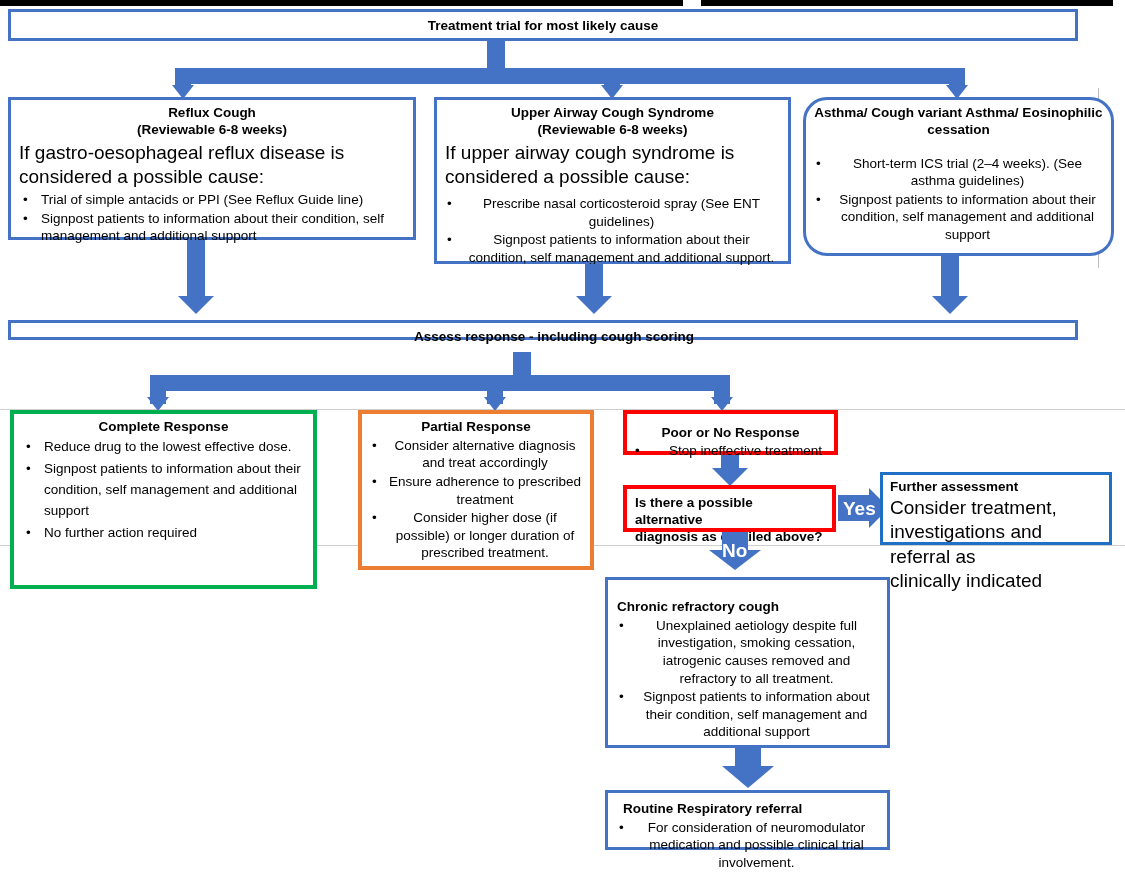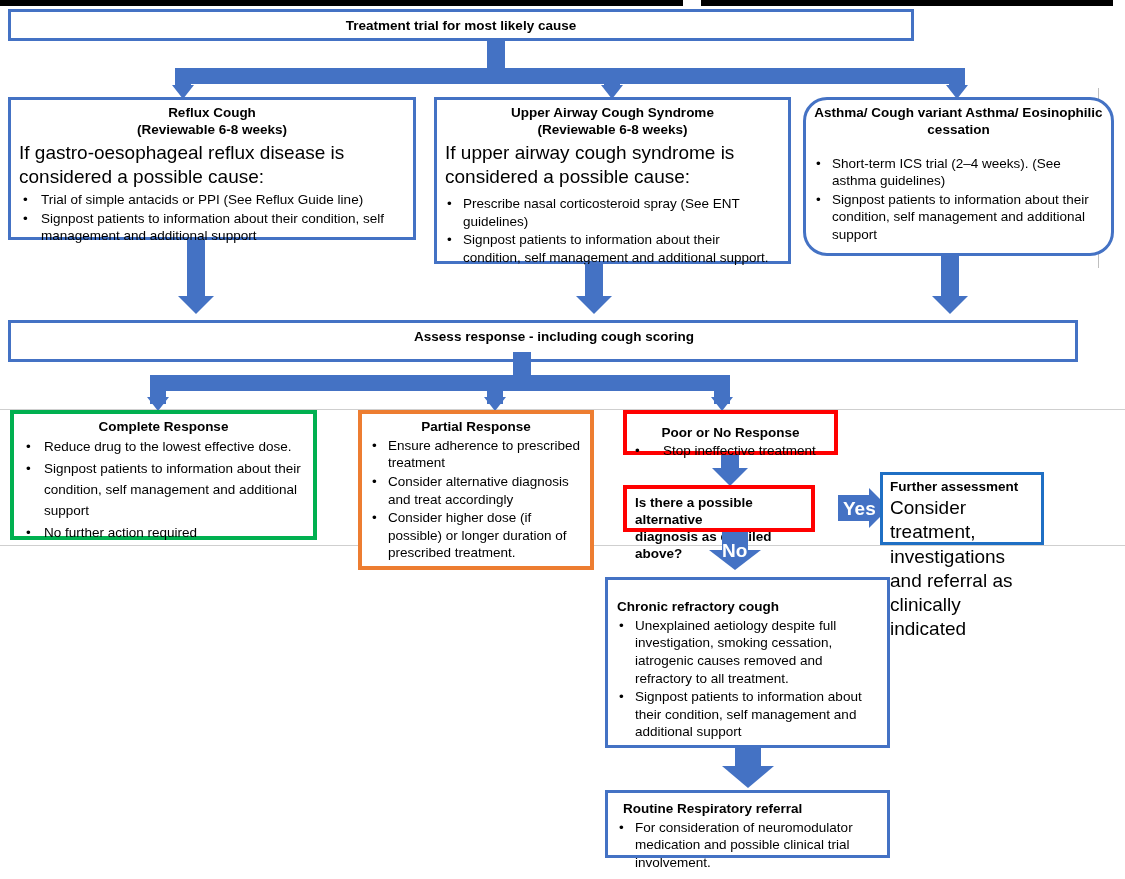--- a/index.html
+++ b/index.html
@@ -78,21 +78,21 @@
     padding-left: 22px;
     margin: 0 0 1px 0;
     text-align: left;
   }
   ul.bullets li:before {
     content: "\2022";
     position: absolute;
     left: 4px;
     top: 0;
   }
-  ul.bullets.tight li { padding-left: 18px; }
+  ul.bullets.tight li { padding-left: 18px; text-align: center; }
   ul.bullets.tight li:before { left: 2px; }
   ul.bullets.wide li { line-height: 1.55; }
   li.spaced { margin-top: 14px; }
 
   .centerbar-text {
     font-weight: bold;
     font-size: 13.5px;
     text-align: center;
     color: #000;
     line-height: 1;
@@ -145,21 +145,21 @@
 <div id="canvas">
 
   <div class="topbar" style="left:0px; top:0px; width:1113px; height:6px;"></div>
   <div class="topbar" style="left:683px; top:0px; width:18px; height:6px; background:#ffffff;"></div>
   <div class="topbar" style="left:688px; top:4px; width:10px; height:5px; background:#ffffff;"></div>
 
   <div class="guide-v" style="left:1098px; top:88px; height:180px;"></div>
   <div class="guide-h" style="left:0px; top:409px; width:1125px;"></div>
   <div class="guide-h" style="left:0px; top:545px; width:1125px;"></div>
 
-  <div class="box b-blue" style="left:8px; top:9px; width:906px; height:32px;">
+  <div class="box b-blue" style="left:8px; top:9px; width:1070px; height:32px;">
     <div class="centerbar-text" style="margin-top:7px;">Treatment trial for most likely cause</div>
   </div>
 
   <div class="seg" style="left:487px; top:41px; width:18px; height:35px;"></div>
   <div class="seg" style="left:175px; top:68px; width:790px; height:16px;"></div>
   <div class="seg" style="left:175px; top:68px; width:16px; height:20px;"></div>
   <div class="arrow-down" style="left:172px; top:85px;"></div>
   <div class="seg" style="left:604px; top:76px; width:16px; height:12px;"></div>
   <div class="arrow-down" style="left:601px; top:85px;"></div>
   <div class="seg" style="left:949px; top:68px; width:16px; height:20px;"></div>
@@ -202,79 +202,79 @@
 
   <div class="seg" style="left:187px; top:240px; width:18px; height:58px;"></div>
   <div class="arrow-down big" style="left:178px; top:296px;"></div>
 
   <div class="seg" style="left:585px; top:264px; width:18px; height:34px;"></div>
   <div class="arrow-down big" style="left:576px; top:296px;"></div>
 
   <div class="seg" style="left:941px; top:256px; width:18px; height:42px;"></div>
   <div class="arrow-down big" style="left:932px; top:296px;"></div>
 
-  <div class="box b-blue" style="left:8px; top:320px; width:1070px; height:42px;padding-left:22px;">
+  <div class="box b-blue" style="left:8px; top:320px; width:1070px; height:20px;padding-left:22px;">
     <div class="centerbar-text" style="margin-top:7px;">Assess response - including cough scoring</div>
   </div>
 
   <div class="seg" style="left:513px; top:352px; width:18px; height:29px;"></div>
   <div class="seg" style="left:150px; top:375px; width:580px; height:16px;"></div>
   <div class="seg" style="left:150px; top:375px; width:16px; height:29px;"></div>
   <div class="arrow-down" style="left:147px; top:397px;"></div>
   <div class="seg" style="left:487px; top:383px; width:16px; height:21px;"></div>
   <div class="arrow-down" style="left:484px; top:397px;"></div>
   <div class="seg" style="left:714px; top:375px; width:16px; height:29px;"></div>
   <div class="arrow-down" style="left:711px; top:397px;"></div>
 
-  <div class="box b-green" style="left:10px; top:410px; width:307px; height:130px;">
+  <div class="box b-green" style="left:10px; top:410px; width:307px; height:179px;">
     <div class="inner">
       <div class="title">Complete Response</div>
       <ul class="bullets wide" style="margin-top:1px;">
         <li>Reduce drug to the lowest effective dose.</li>
         <li>Signpost patients to information about their condition, self management and additional support</li>
         <li>No further action required</li>
       </ul>
     </div>
   </div>
 
   <div class="box b-orange" style="left:358px; top:410px; width:236px; height:160px;">
     <div class="inner">
       <div class="title">Partial Response</div>
       <ul class="bullets tight" style="margin-top:1px;">
+        <li>Consider alternative diagnosis and treat accordingly</li>
         <li>Ensure adherence to prescribed treatment</li>
-        <li>Consider alternative diagnosis and treat accordingly</li>
         <li>Consider higher dose (if possible) or longer duration of prescribed treatment.</li>
       </ul>
     </div>
   </div>
 
   <div class="box b-red" style="left:623px; top:410px; width:215px; height:45px;">
     <div class="inner" style="padding:11px 6px;">
       <div class="title">Poor or No Response</div>
       <ul class="bullets tight">
         <li style="padding-left:30px;">Stop ineffective treatment</li>
       </ul>
     </div>
   </div>
 
   <div class="seg" style="left:721px; top:455px; width:18px; height:16px;"></div>
   <div class="arrow-down big" style="left:712px; top:468px;"></div>
 
-  <div class="box b-red" style="left:623px; top:485px; width:192px; height:47px;">
+  <div class="box b-red" style="left:623px; top:485px; width:213px; height:47px;">
     <div class="inner" style="padding:6px 8px;">
       <div class="title-left">Is there a possible alternative</div>
       <div class="title-left">diagnosis as detailed above?</div>
     </div>
   </div>
 
   <div class="seg" style="left:838px; top:495px; width:32px; height:26px;"></div>
   <div class="arrow-right" style="left:869px; top:488px;"></div>
   <div class="label-yn" style="left:843px; top:499px;">Yes</div>
 
-  <div class="box b-blue2" style="left:880px; top:472px; width:164px; height:73px;">
+  <div class="box b-blue2" style="left:880px; top:472px; width:232px; height:73px;">
     <div class="inner" style="padding:4px 7px;">
       <div class="title-left">Further assessment</div>
       <div class="lead">Consider treatment,</div>
       <div class="lead">investigations and referral as</div>
       <div class="lead">clinically indicated</div>
     </div>
   </div>
 
   <div class="seg" style="left:722px; top:532px; width:26px; height:21px;"></div>
   <div class="arrow-down big" style="left:709px; top:550px; border-left-width:26px; border-right-width:26px; border-top-width:20px;"></div>
@@ -286,21 +286,21 @@
       <ul class="bullets tight" style="margin-top:1px;">
         <li>Unexplained aetiology despite full investigation, smoking cessation, iatrogenic causes removed and refractory to all treatment.</li>
         <li>Signpost patients to information about their condition, self management and additional support</li>
       </ul>
     </div>
   </div>
 
   <div class="seg" style="left:735px; top:748px; width:26px; height:21px;"></div>
   <div class="arrow-down big" style="left:722px; top:766px; border-left-width:26px; border-right-width:26px; border-top-width:22px;"></div>
 
-  <div class="box b-blue" style="left:605px; top:790px; width:285px; height:68px;">
+  <div class="box b-blue" style="left:605px; top:790px; width:285px; height:60px;">
     <div class="inner" style="padding:8px 9px;">
       <div class="title-left" style="padding-left:6px;">Routine Respiratory referral</div>
       <ul class="bullets tight" style="margin-top:1px;">
         <li>For consideration of neuromodulator medication and possible clinical trial involvement.</li>
       </ul>
     </div>
   </div>
 
 </div>
 

